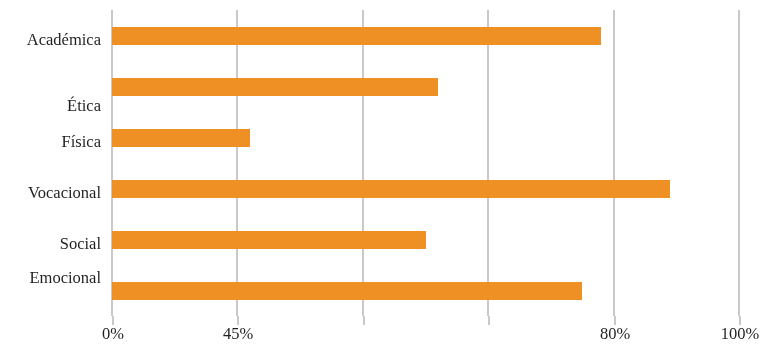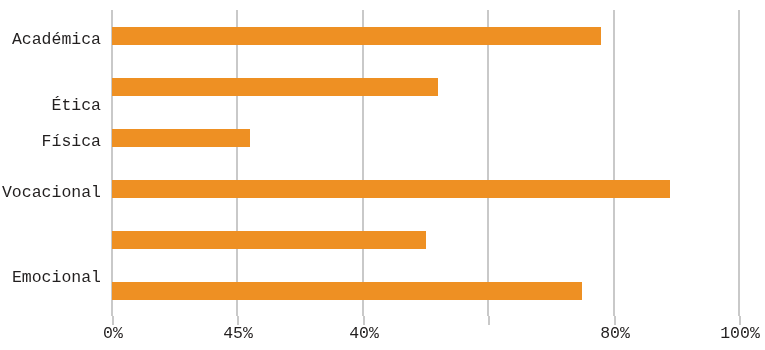--- a/index.html
+++ b/index.html
@@ -5,21 +5,21 @@
   html, body {
     margin: 0;
     padding: 0;
     background: #ffffff;
   }
   #chart-root {
     position: relative;
     width: 765px;
     height: 350px;
     background: #ffffff;
-    font-family: Liberation Mono, monospace;
+    font-family: Liberation Serif, serif;
     overflow: hidden;
   }
 
   
   #plot-area {
     position: absolute;
     left: 112px;
     top: 10px;
     width: 627px;
     height: 306px;
@@ -79,20 +79,21 @@
 </style>
 </head>
 <body>
 
 <div id="chart-root">
 
   <div class="cat-label-wrap" style="top:32px">Académica</div>
   <div class="cat-label-wrap" style="top:98px">Ética</div>
   <div class="cat-label-wrap" style="top:134px">Física</div>
   <div class="cat-label-wrap" style="top:185px">Vocacional</div>
+  <div class="cat-label-wrap" style="top:236px">Social</div>
   <div class="cat-label-wrap" style="top:270px">Emocional</div>
 
   <div id="plot-area">
     <div class="gridline" style="left: -1px; background: rgb(201, 201, 201);"></div>
     <div class="gridline" style="left: 124.4px; background: rgb(201, 201, 201);"></div>
     <div class="gridline" style="left: 249.8px; background: rgb(201, 201, 201);"></div>
     <div class="gridline" style="left: 375.2px; background: rgb(201, 201, 201);"></div>
     <div class="gridline" style="left: 500.6px; background: rgb(201, 201, 201);"></div>
     <div class="gridline" style="left: 626px; background: rgb(201, 201, 201);"></div>
 
@@ -118,17 +119,16 @@
 
   <div class="tickmark" style="left:112px; top:316px"></div>
   <div class="tickmark" style="left:237px; top:316px"></div>
   <div class="tickmark" style="left:363px; top:316px"></div>
   <div class="tickmark" style="left:488px; top:316px"></div>
   <div class="tickmark" style="left:614px; top:316px"></div>
   <div class="tickmark" style="left:739px; top:316px"></div>
 
   <div class="xtick-label" style="left:113px">0%</div>
   <div class="xtick-label" style="left:238px">45%</div>
-  <div class="xtick-label" style="left:364px">40%</div>
   <div class="xtick-label" style="left:615px">80%</div>
   <div class="xtick-label" style="left:740px">100%</div>
 
 </div>
 
 </body></html>

